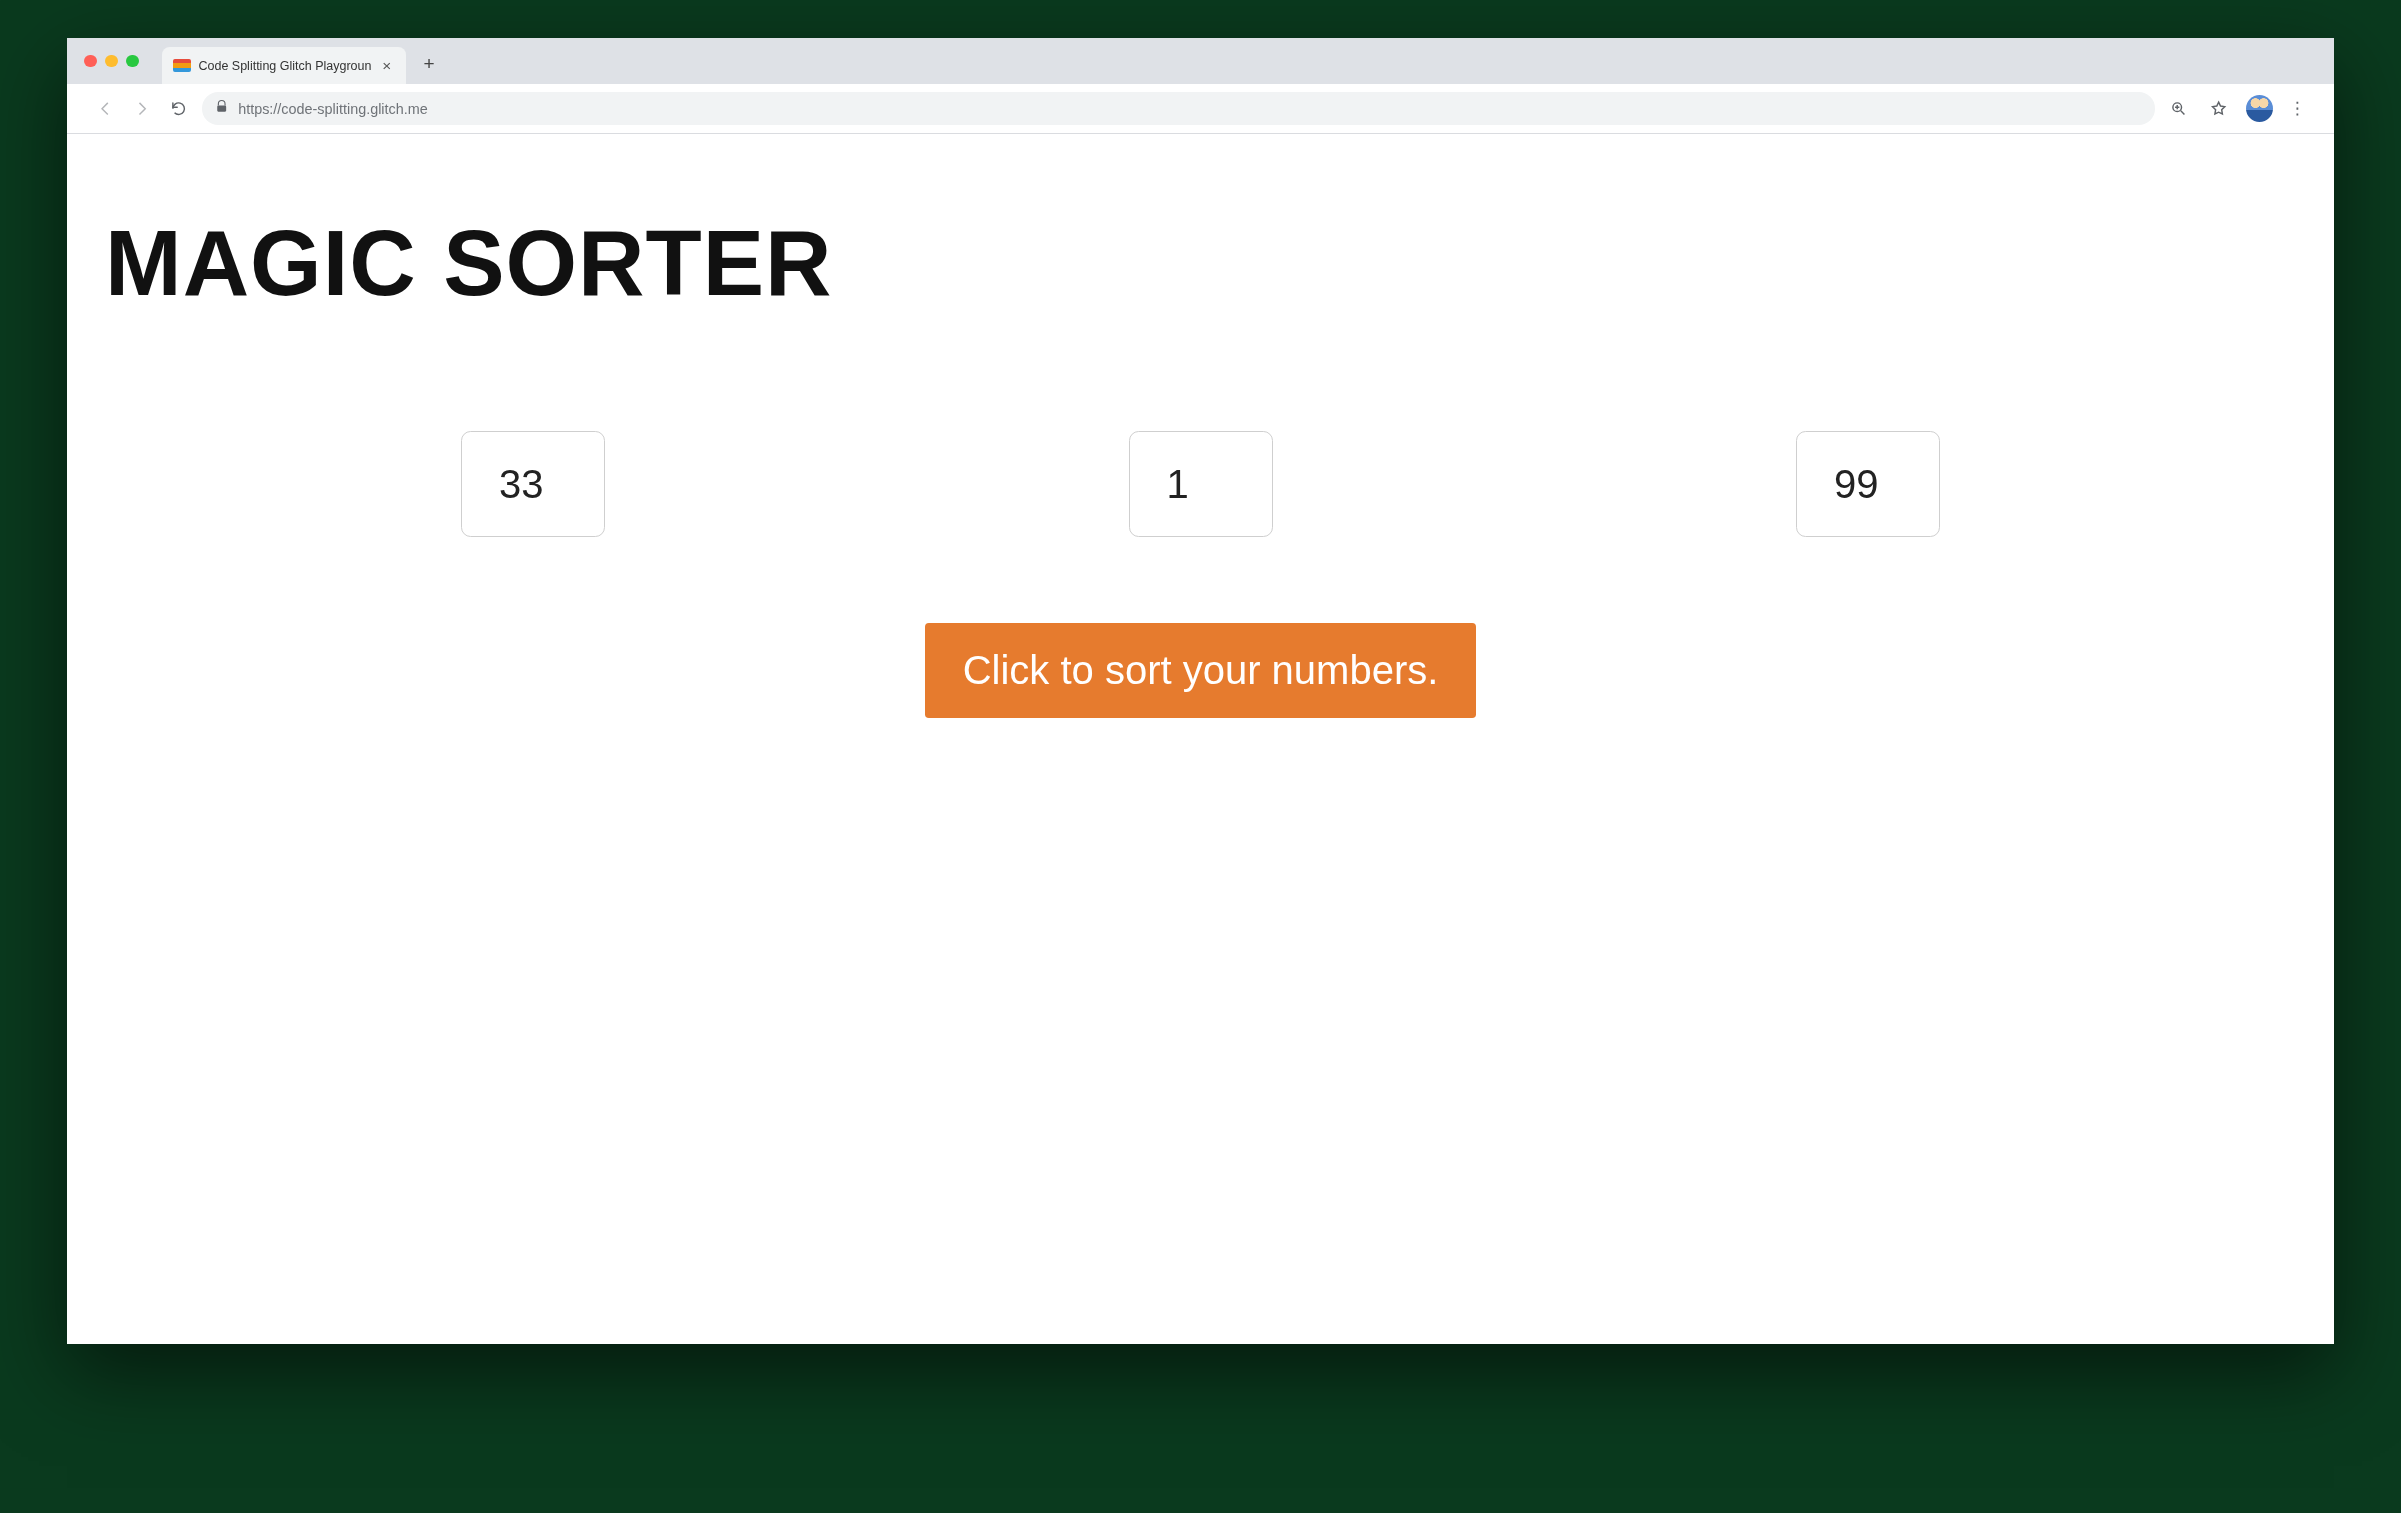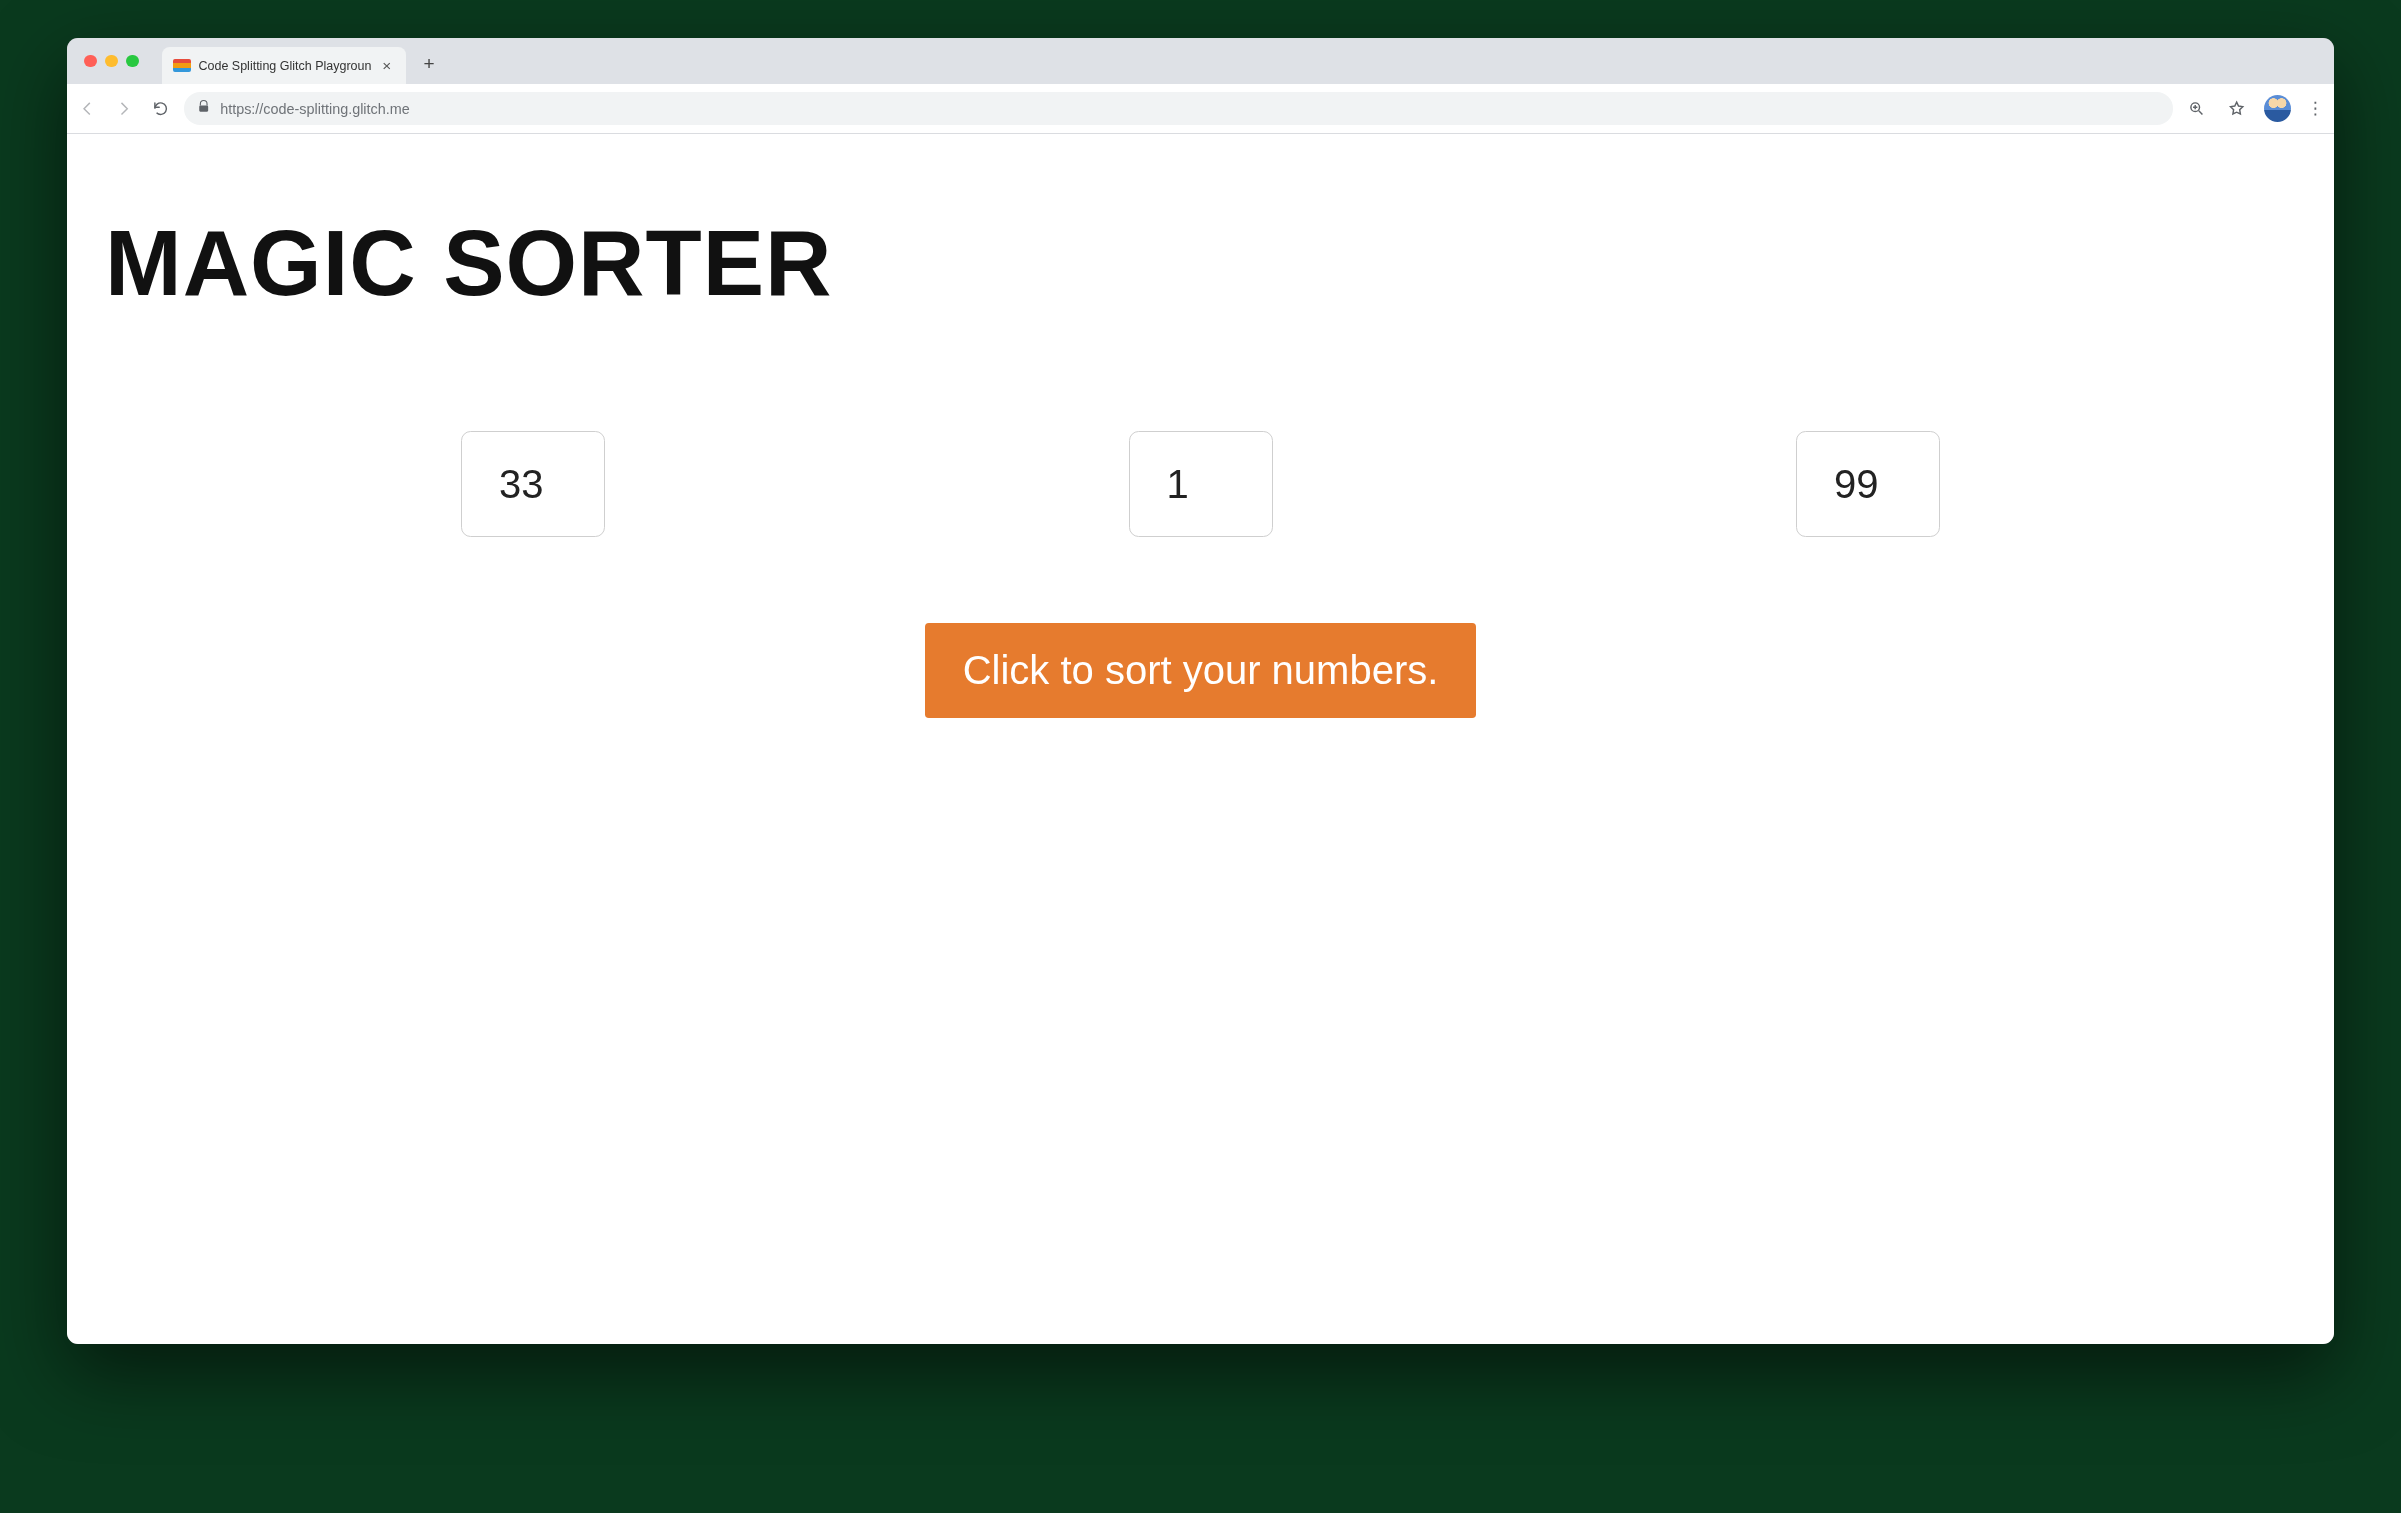--- a/index.html
+++ b/index.html
@@ -15,21 +15,21 @@
       justify-content: center;
       align-items: flex-start;
       min-height: 100vh;
       padding: 38px 48px;
     }
 
     .browser-window {
       width: 100%;
       max-width: 2267px;
       background: #737373;
-      border-radius: 11px;
+      border-radius: 0;
       box-shadow: 0 29px 77px rgba(0,0,0,0.55);
       overflow: hidden;
     }
 
     
     .tab-bar {
       background: #dee1e6;
       height: 46px;
       display: flex;
       align-items: center;
@@ -100,21 +100,21 @@
       margin-top: 5.8px;
       cursor: pointer;
     }
 
     
     .toolbar {
       background: #fff;
       height: 50px;
       display: flex;
       align-items: center;
-      padding: 0 7px;
+      padding: 0 25px;
       gap: 9.6px;
       border-bottom: 1px solid #dadce0;
     }
 
     .nav-icon {
       width: 27px;
       height: 27px;
       display: flex;
       align-items: center;
       justify-content: center;

